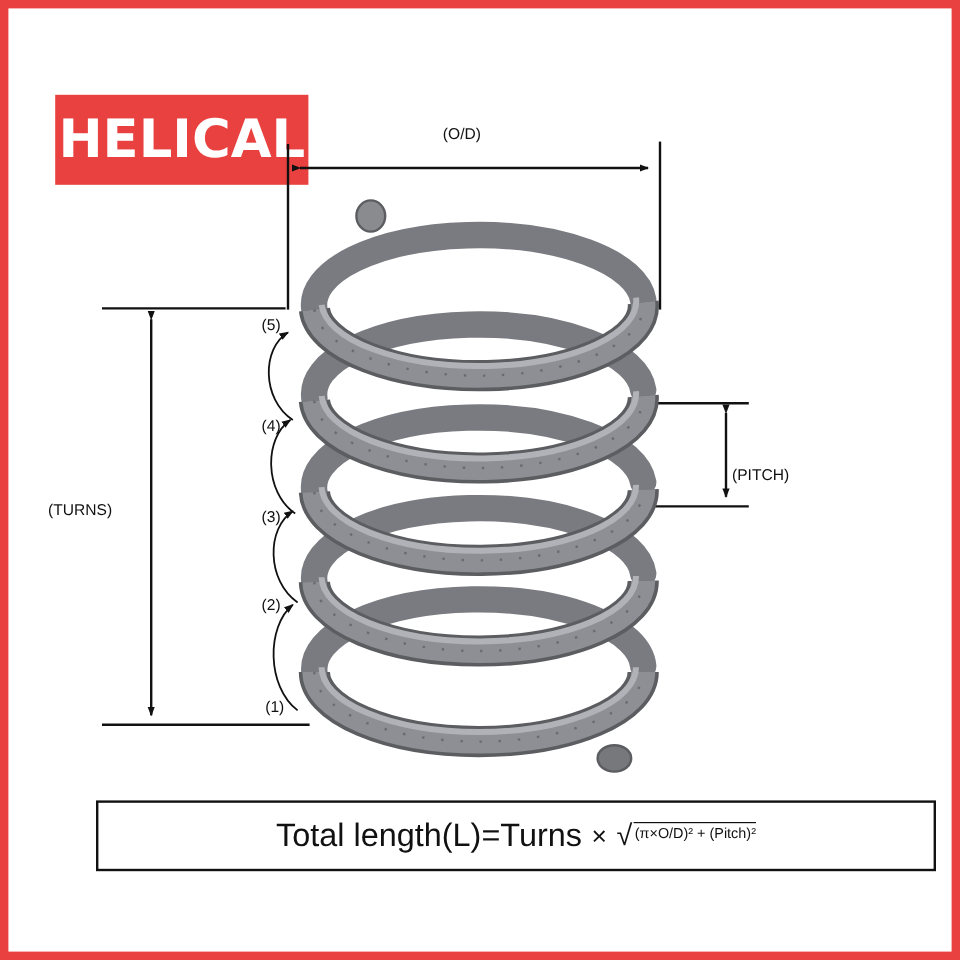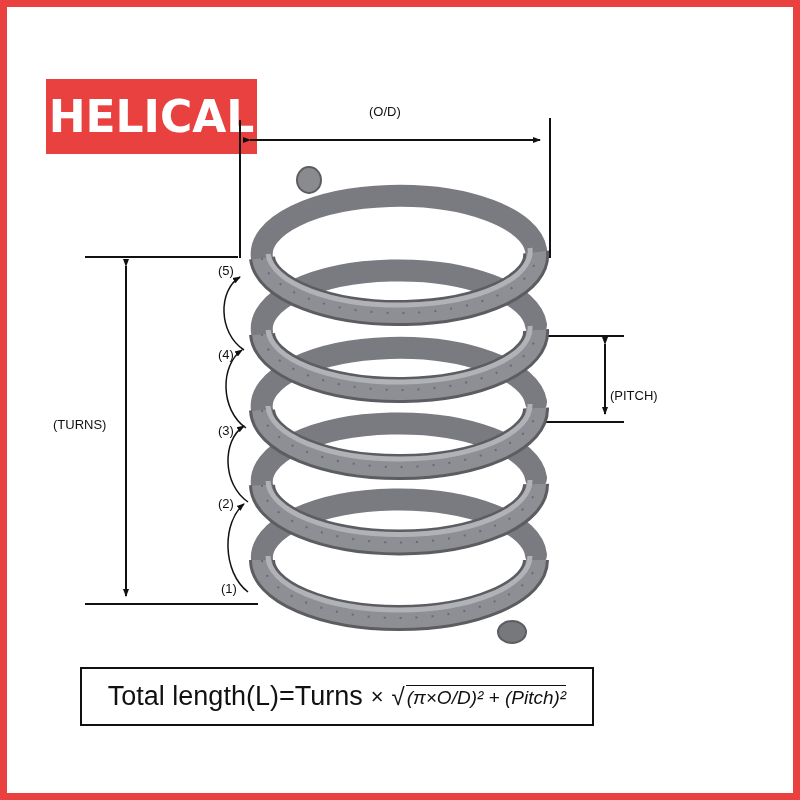--- a/index.html
+++ b/index.html
@@ -1,25 +1,25 @@
 <!DOCTYPE html>
 <html><head>
 <meta charset="utf-8">
 <style>
   html, body { margin: 0; padding: 0; }
   body { width: 800px; height: 800px; position: relative; background: #ffffff; overflow: hidden; font-family: "Liberation Sans", sans-serif; }
   .frame { position: absolute; left: 0; top: 0; width: 800px; height: 800px; box-sizing: border-box; border: 7px solid #E8413F; background: #ffffff; }
   .title-badge { position: absolute; left: 46px; top: 35px; width: 211px; height: 75px; background: #E8413F; color: #ffffff; display: flex; align-items: center; justify-content: center; font-family: "DejaVu Sans", sans-serif; font-size: 44px; font-weight: bold; letter-spacing: 0px; margin-top: 44px; }
   svg.diagram { position: absolute; left: 0; top: 0; }
   .lbl { position: absolute; font-family: "Liberation Sans", sans-serif; color: #111; font-size: 13px; white-space: nowrap; }
-  .formula-box { position: absolute; left: 80px; top: 667px; width: 514px; height: 59px; box-sizing: border-box; border: 2px solid #111; background: #fff; display: flex; align-items: center; justify-content: center; font-family: "Liberation Sans", sans-serif; font-size: 27px; color: #111; }
+  .formula-box { position: absolute; left: 80px; top: 667px; width: 700px; height: 59px; box-sizing: border-box; border: 2px solid #111; background: #fff; display: flex; align-items: center; justify-content: center; font-family: "Liberation Sans", sans-serif; font-size: 27px; color: #111; }
   .formula-box .times { margin: 0 8px; font-size: 22px; }
   .formula-box .sqrt { display: inline-flex; align-items: flex-start; font-size: 17px; }
   .formula-box .radical { font-size: 24px; line-height: 1; margin-right: 1px; }
-  .formula-box .radicand { border-top: 1.5px solid #111; padding: 2px 0 0 1px; font-size: 19px; line-height: 1.1; font-style: italic; }
+  .formula-box .radicand { border-top: 1.5px solid #111; padding: 2px 0 0 1px; font-size: 12px; line-height: 1.1; }
 </style>
 </head>
 <body>
 
 <div class="frame"></div>
 
 <div class="title-badge">
   <span>HELICAL</span>
 </div>
 
@@ -98,21 +98,21 @@
       <path d="M262,258 A137,58 0 0 0 536,252"></path>
     </g>
 
     <ellipse cx="309" cy="180" rx="12" ry="13" fill="#8a8b8f" stroke="#5c5d61" stroke-width="2"></ellipse>
 
     <ellipse cx="512" cy="632" rx="14" ry="11" fill="#77787c" stroke="#5c5d61" stroke-width="2"></ellipse>
   </g>
 </svg>
 
 <div class="lbl" style="left:369px; top:104px;">(O/D)</div>
-<div class="lbl" style="left:53px; top:417px;">(TURNS)</div>
+<div class="lbl" style="left:40px; top:417px;">(TURNS)</div>
 <div class="lbl" style="left:610px; top:372px;margin-top:16px;">(PITCH)</div>
 
 <div class="lbl" style="left:221px; top:581px;">(1)</div>
 <div class="lbl" style="left:218px; top:496px;">(2)</div>
 <div class="lbl" style="left:218px; top:423px;">(3)</div>
 <div class="lbl" style="left:218px; top:347px;">(4)</div>
 <div class="lbl" style="left:218px; top:263px;">(5)</div>
 
 <div class="formula-box">
   <span>Total length(L)=Turns</span>

